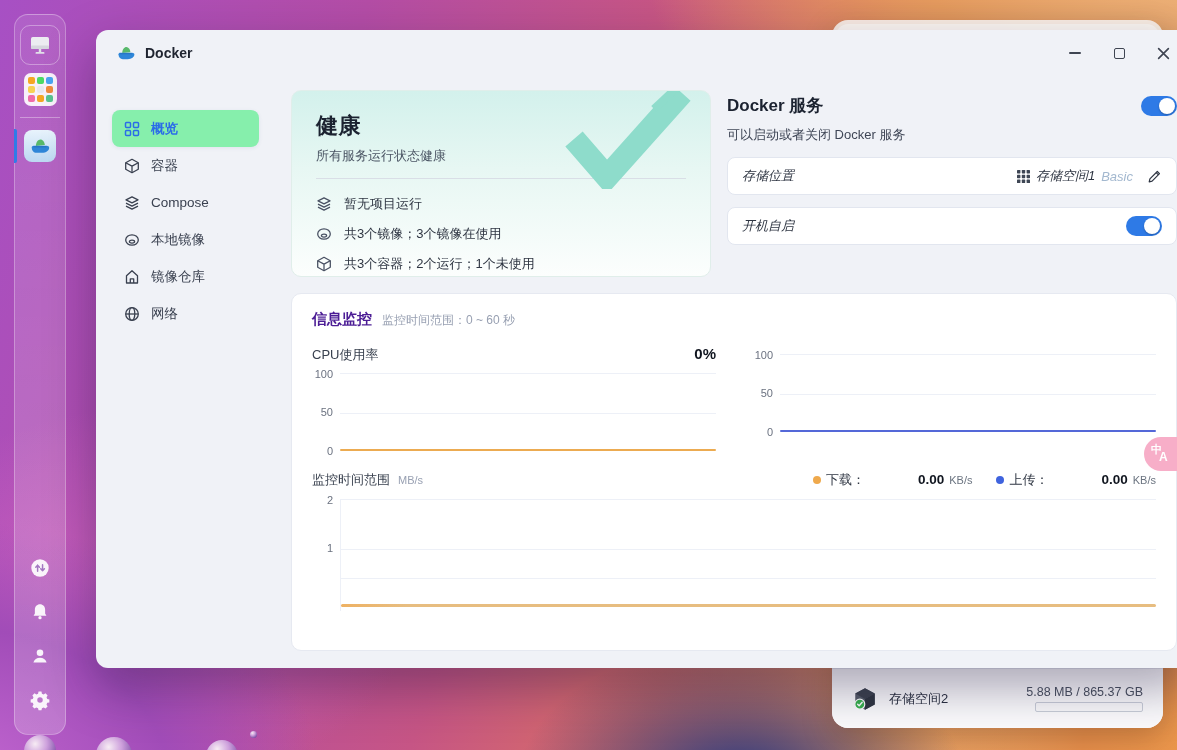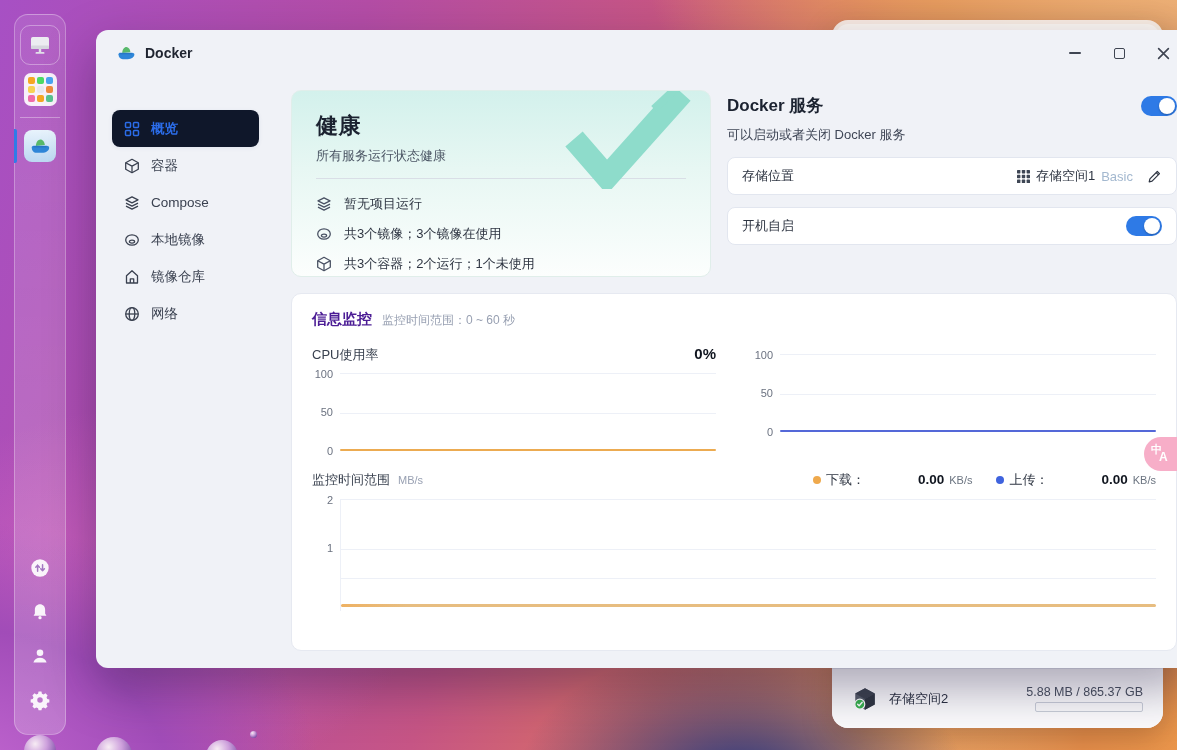--- a/index.html
+++ b/index.html
@@ -54,21 +54,21 @@
   .win-controls { margin-left:auto; display:flex; }
   .win-btn { width:44px; height:36px; display:flex; align-items:center; justify-content:center; border-radius:6px; }
   .glyph-min { width:12px; height:2px; background:#3f4552; border-radius:1px; }
   .glyph-max { width:11px; height:11px; border:1.6px solid #3f4552; border-radius:2px; }
 
   .window-body { display:flex; height:592px; }
   .sidebar { width:175px; padding:34px 12px 0 16px; flex-shrink:0; }
   .nav-item { height:37px; display:flex; align-items:center; gap:11px; padding:0 12px; border-radius:8px;
     font-size:13.5px; color:#3a4150; cursor:default; }
   .nav-item svg { flex-shrink:0; }
-  .nav-item.active { background:#0f172a; color:#2b6ce8; font-weight:700; box-shadow:0 1px 4px rgba(40,60,120,.08); }
+  .nav-item.active { background:#86efac; color:#2b6ce8; font-weight:700; box-shadow:0 1px 4px rgba(40,60,120,.08); }
 
   .content { flex:1; padding:14px 16px 0 20px; }
   .top-row { display:flex; gap:16px; }
 
   
   .health-card { width:420px; height:187px; border-radius:10px; position:relative; overflow:hidden;
     background:linear-gradient(180deg,#d3f1ec 0%, #e7f7f3 42%, #fcfefd 100%);
     border:1px solid #e0eeea; padding:20px 24px 12px; }
   .health-title { font-size:22px; font-weight:800; color:#1b2230; letter-spacing:.5px; }
   .health-sub { font-size:13px; color:#4b5564; margin-top:6px; }
@@ -79,21 +79,21 @@
 
   
   .service-panel { flex:1; padding-top:4px; }
   .service-head { display:flex; align-items:center; }
   .service-title { font-size:17px; font-weight:800; color:#1b2230; }
   .service-sub { font-size:13px; color:#3f4656; margin-top:9px; }
   .toggle { width:36px; height:20px; border-radius:10px; background:#2e7ae6; position:relative; margin-left:auto; flex-shrink:0; }
   .toggle .knob { position:absolute; top:2px; right:2px; width:16px; height:16px; border-radius:50%; background:#fff;
     box-shadow:0 1px 2px rgba(0,0,0,.25); }
   .svc-row { margin-top:13px; height:38px; background:#fff; border:1px solid #e2e6ef; border-radius:8px;
-    display:flex; align-items:center; padding:0 14px; font-size:13px; color:#2e3542; }
+    display:flex; align-items:center; padding:0 14px; font-size:13px; color:#2e3542;font-style:italic; }
   .svc-row + .svc-row { margin-top:12px; }
   .row-right { margin-left:auto; display:flex; align-items:center; gap:6px; }
   .badge-basic { color:#a3b8cf; }
   .edit-btn { margin-left:14px; display:flex; align-items:center; }
 
   
   .monitor-card { margin-top:16px; height:358px; background:#fff; border:1px solid #e6e9f1; border-radius:10px;
     padding:16px 20px 0; }
   .monitor-head { display:flex; align-items:baseline; gap:10px; }
   .monitor-title { font-size:15px; font-weight:800; color:#4c1d95; }

